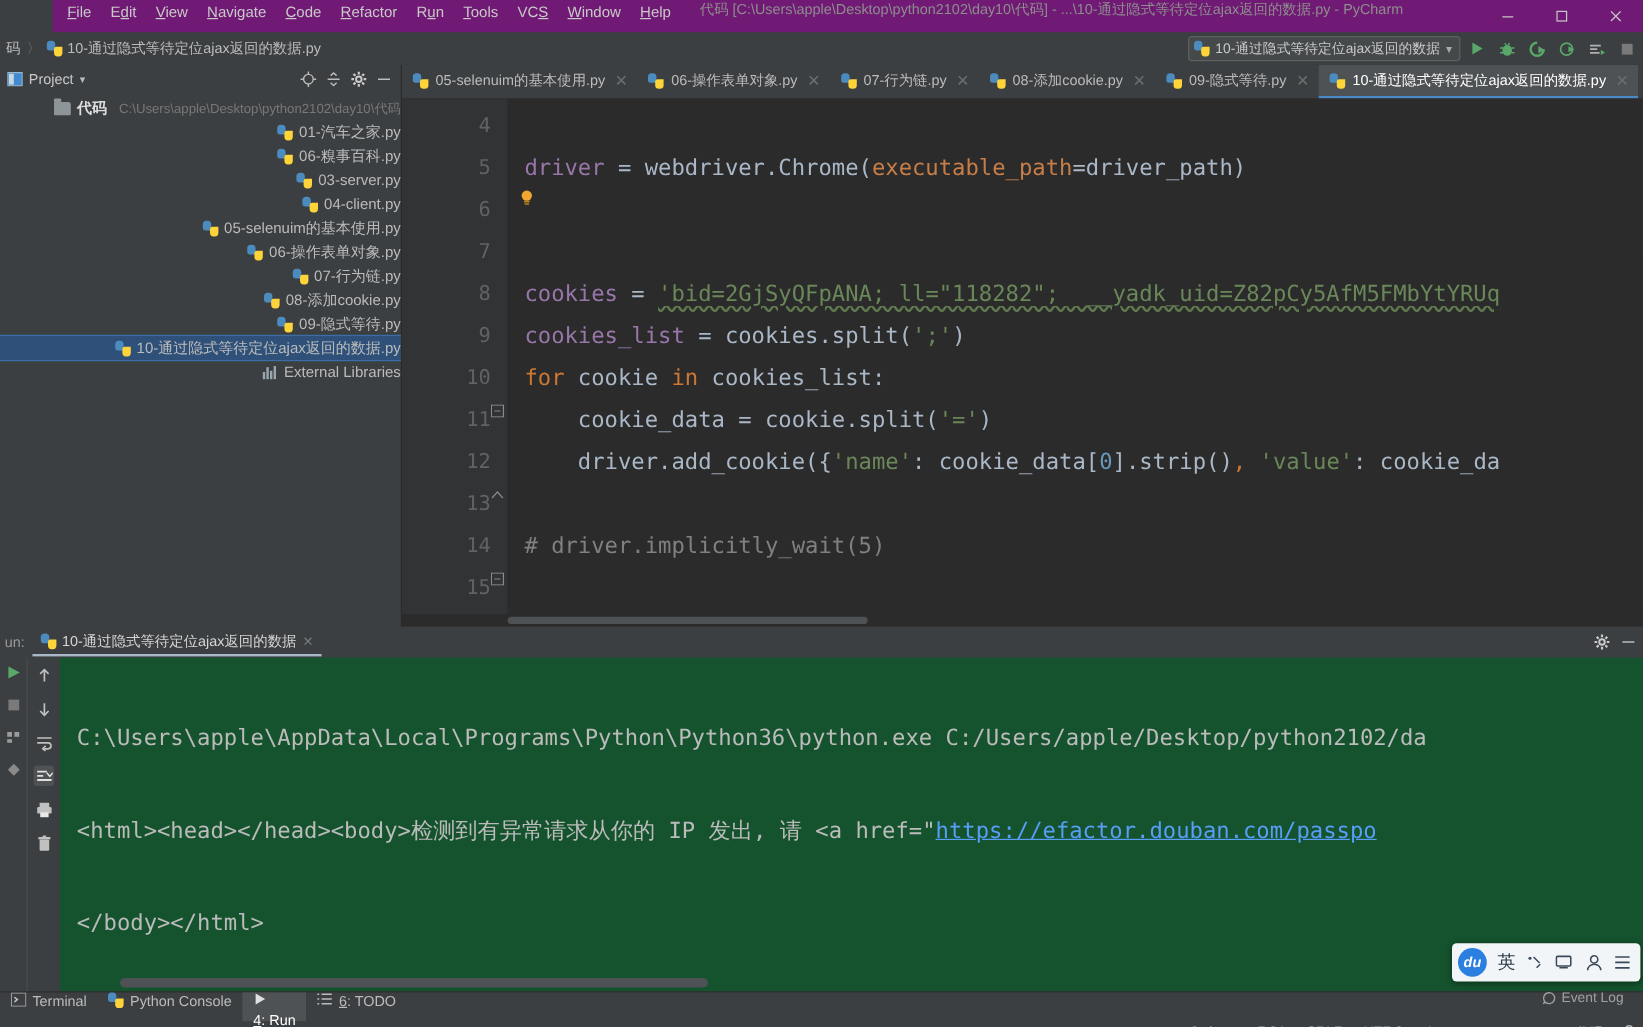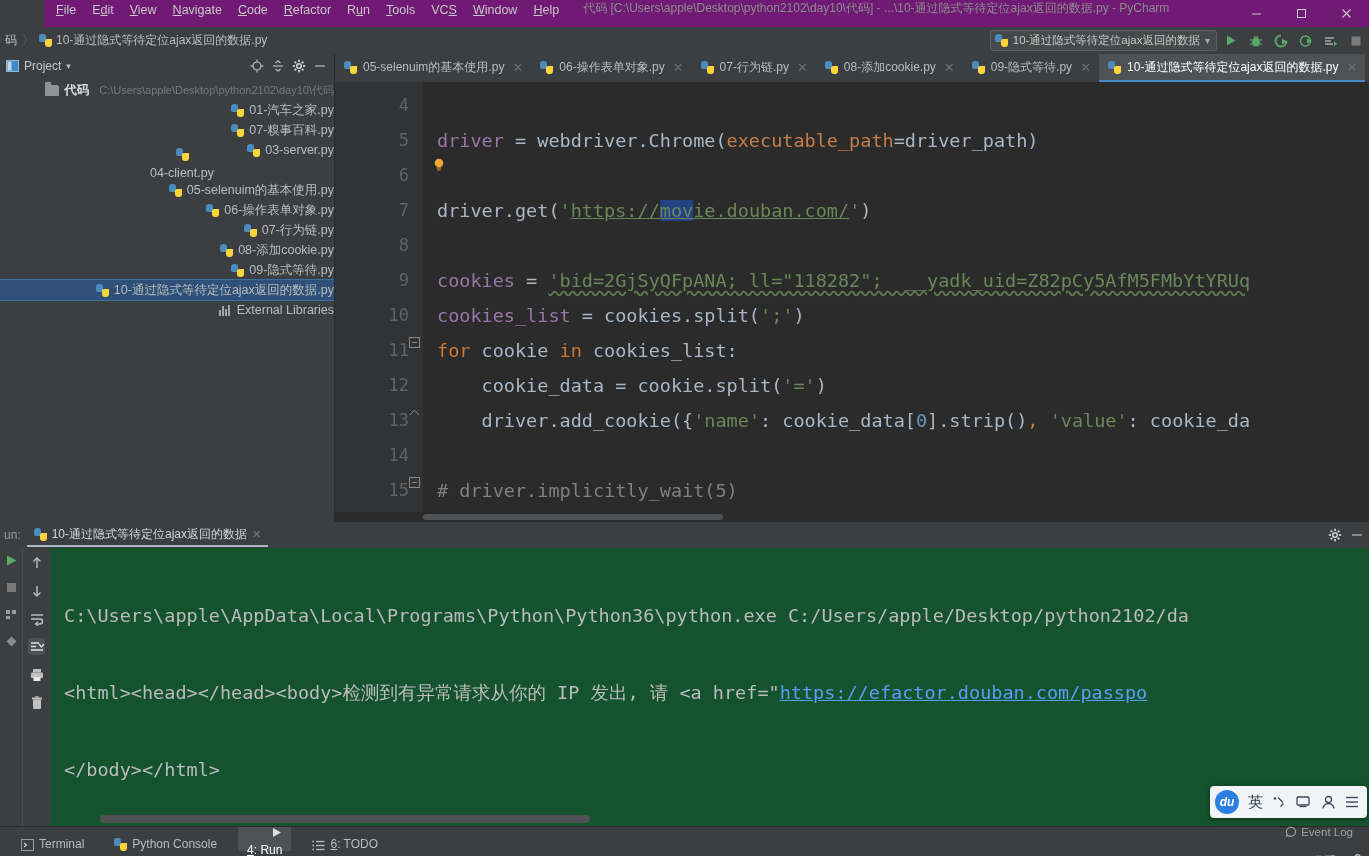--- a/index.html
+++ b/index.html
@@ -205,21 +205,21 @@
     position: absolute; left: 50px; width: 490px; height: 8px;
     background: #4e5254; border-radius: 4px;
   }
 
   
   .toolwin-bar {
     height: 24px; background: #3c3f41; display: flex; align-items: center;
     font-size: 12px; color: #bbbbbb; border-top: 1px solid #2b2b2b;
   }
   .tw {
-    display: flex; align-items: flex-end; gap: 5px; padding: 0 9px; height: 24px; margin-left: 12px;
+    display: flex; align-items: flex-start; gap: 5px; padding: 0 9px; height: 24px;
   }
   .tw.active { background: #4e5254; color: #ffffff; flex-direction: column; }
   .tw u { text-decoration: underline; }
   .statusbar {
     height: 20px; background: #3c3f41; display: flex; align-items: center;
     font-size: 11.5px; color: #a0a0a0; padding-right: 6px;
   }
   .st-right { margin-left: auto; display: flex; align-items: center; gap: 18px; }
 
   
@@ -396,27 +396,27 @@
           <span style="color:#ddd;font-weight:bold">代码</span>
           <span class="path">C:\Users\apple\Desktop\python2102\day10\代码</span>
         </div>
         <div id="tree-items">
             <div class="trow" style="padding-left: 30px;">
               <span class="pyicon"></span>
               <span>01-汽车之家.py</span>
             </div>
             <div class="trow" style="padding-left: 30px;">
               <span class="pyicon"></span>
-              <span>07-糗事百科.py</span>
+              <span>06-糗事百科.py</span>
             </div>
             <div class="trow" style="padding-left: 30px;">
               <span class="pyicon"></span>
               <span>03-server.py</span>
             </div>
-            <div class="trow" style="padding-left: 30px; flex-direction: column;">
+            <div class="trow" style="padding-left: 30px;">
               <span class="pyicon"></span>
               <span>04-client.py</span>
             </div>
             <div class="trow" style="padding-left: 30px;">
               <span class="pyicon"></span>
               <span>05-selenuim的基本使用.py</span>
             </div>
             <div class="trow" style="padding-left: 30px;">
               <span class="pyicon"></span>
               <span>06-操作表单对象.py</span>
@@ -526,21 +526,20 @@
                 <rect x="0.5" y="0.5" width="10" height="10" fill="none" stroke="#8a8a8a"></rect>
                 <line x1="3" y1="5.5" x2="8" y2="5.5" stroke="#8a8a8a"></line>
               </svg>
           </span>
         </div>
 
         <div class="code-scroll">
           <div class="cline">&nbsp;</div>
           <div class="cline"><span class="nmd">driver</span> = webdriver.Chrome(<span class="param">executable_path</span>=driver_path)</div>
           <div class="cline">&nbsp;</div>
-          <div class="cline">driver.get(<span class="str">'</span><span class="lnk">https://</span><span class="lnk sel-txt">mov</span><span class="lnk">ie.douban.com/</span><span class="str">'</span>)</div>
           <div class="cline">&nbsp;</div>
           <div class="cline"><span class="nmd">cookies</span> = <span class="str wavy">'bid=2GjSyQFpANA; ll="118282";  __yadk_uid=Z82pCy5AfM5FMbYtYRUq</span></div>
           <div class="cline"><span class="nmd">cookies_list</span> = cookies.split(<span class="str">';'</span>)</div>
           <div class="cline"><span class="kw">for</span> cookie <span class="kw">in</span> cookies_list:</div>
           <div class="cline">    cookie_data = cookie.split(<span class="str">'='</span>)</div>
           <div class="cline">    driver.add_cookie({<span class="str">'name'</span>: cookie_data[<span class="num">0</span>].strip()<span class="kw">,</span> <span class="str">'value'</span>: cookie_da</div>
           <div class="cline">&nbsp;</div>
           <div class="cline cmt"># driver.implicitly_wait(5)</div>
           <span class="bulb" style="left:10px;top:76px">
             <svg width="12" height="15" viewBox="0 0 12 15">

